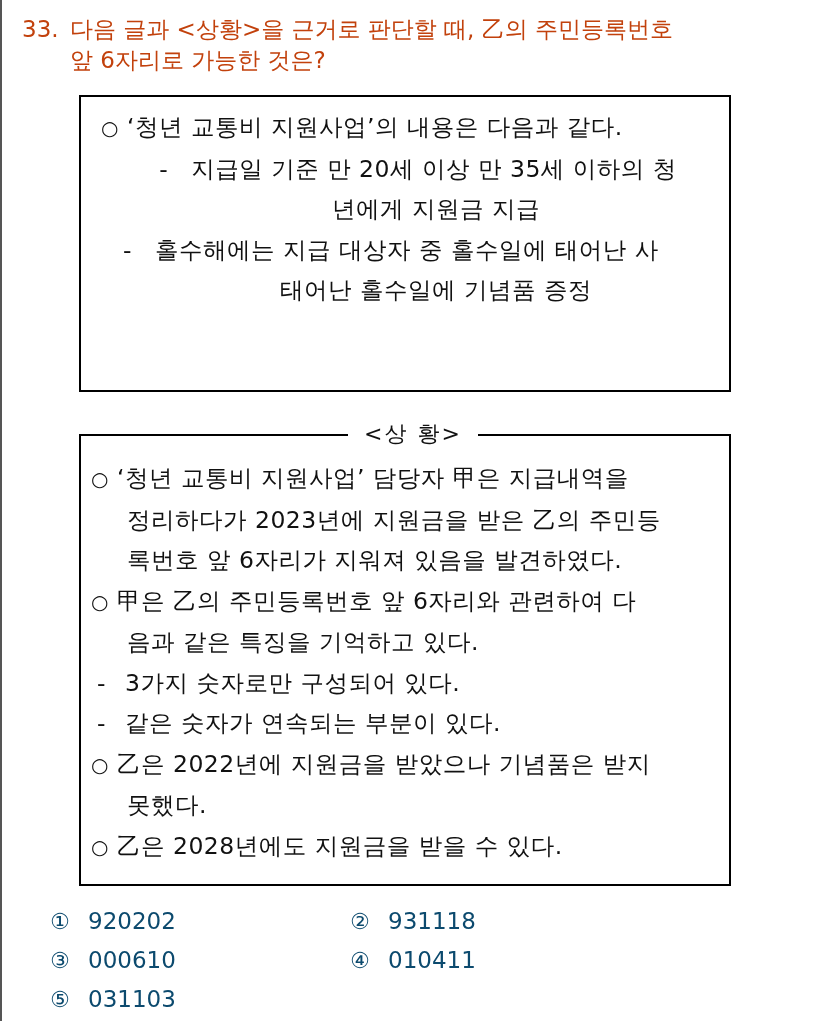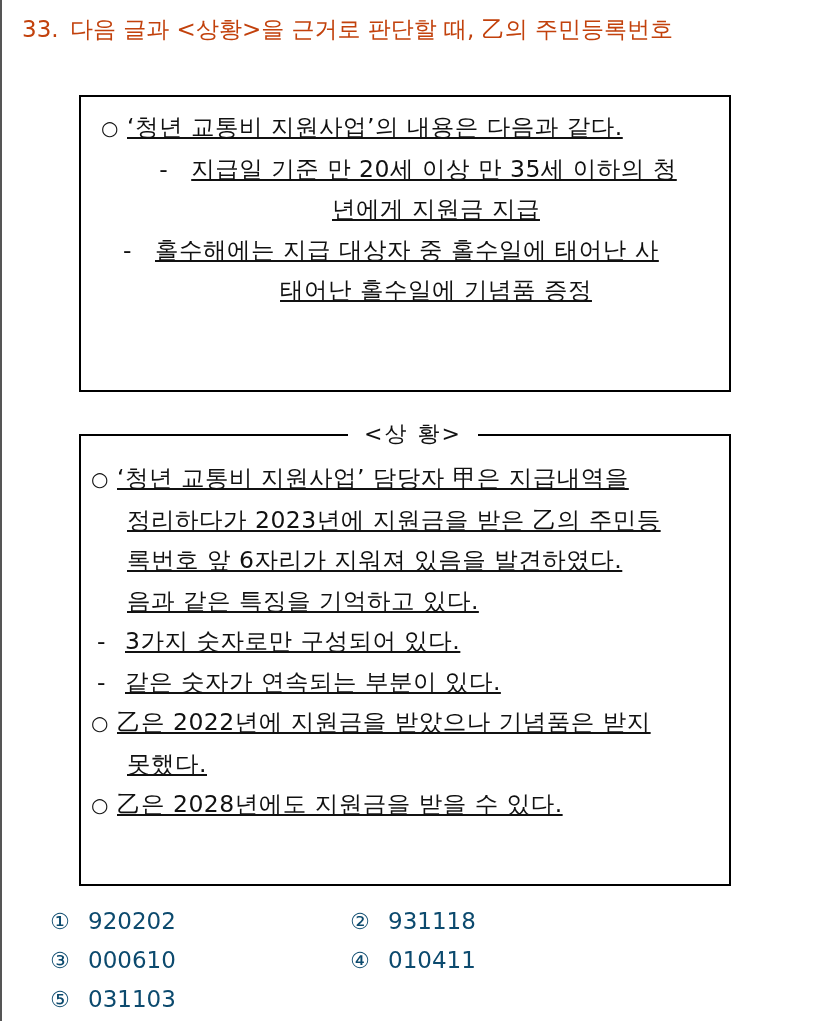--- a/index.html
+++ b/index.html
@@ -36,21 +36,20 @@
       display: inline-block;
       width: 48px;
     }
     .question .line2 {
       padding-left: 48px;
     }
     .box {
       position: absolute;
       border: 2.5px solid #000;
       box-sizing: border-box;
-      text-decoration: underline;
     }
     .box1 {
       left: 79px;
       top: 95px;
       width: 652px;
       height: 297px;
       padding: 10px 12px 0 20px;
     }
     .box2 {
       left: 79px;
@@ -118,20 +117,21 @@
   </style>
 </head>
 <body>
 
 <div class="left-rule"></div>
 
 <div class="question">
   <div>
     <span class="num">33.</span><span>다음 글과 &lt;상황&gt;을 근거로 판단할 때, 乙의 주민등록번호</span>
   </div>
+  <div class="line2">앞 6자리로 가능한 것은?</div>
 </div>
 
 <div class="box box1">
   <div class="row">
     <span class="bullet">○</span><span>‘청년 교통비 지원사업’의 내용은 다음과 같다.</span>
   </div>
   <div class="row just" style="padding-right:4px;">
     <span><span class="dash">-</span><span>지급일 기준 만 20세 이상 만 35세 이하의 청</span></span>
   </div>
   <div class="row indent2">년에게 지원금 지급</div>
@@ -142,20 +142,23 @@
 </div>
 
 <div class="box box2">
   <div class="box-title"><span>&lt;상 황&gt;</span></div>
   <div style="height:14px"></div>
   <div class="row">
     <span class="bullet">○</span><span>‘청년 교통비 지원사업’ 담당자 甲은 지급내역을</span>
   </div>
   <div class="row indent1">정리하다가 2023년에 지원금을 받은 乙의 주민등</div>
   <div class="row indent1">록번호 앞 6자리가 지워져 있음을 발견하였다.</div>
+  <div class="row">
+    <span class="bullet">○</span><span>甲은 乙의 주민등록번호 앞 6자리와 관련하여 다</span>
+  </div>
   <div class="row indent1">음과 같은 특징을 기억하고 있다.</div>
   <div class="row">
     <span class="dash">-</span><span>3가지 숫자로만 구성되어 있다.</span>
   </div>
   <div class="row">
     <span class="dash">-</span><span>같은 숫자가 연속되는 부분이 있다.</span>
   </div>
   <div class="row">
     <span class="bullet">○</span><span>乙은 2022년에 지원금을 받았으나 기념품은 받지</span>
   </div>

